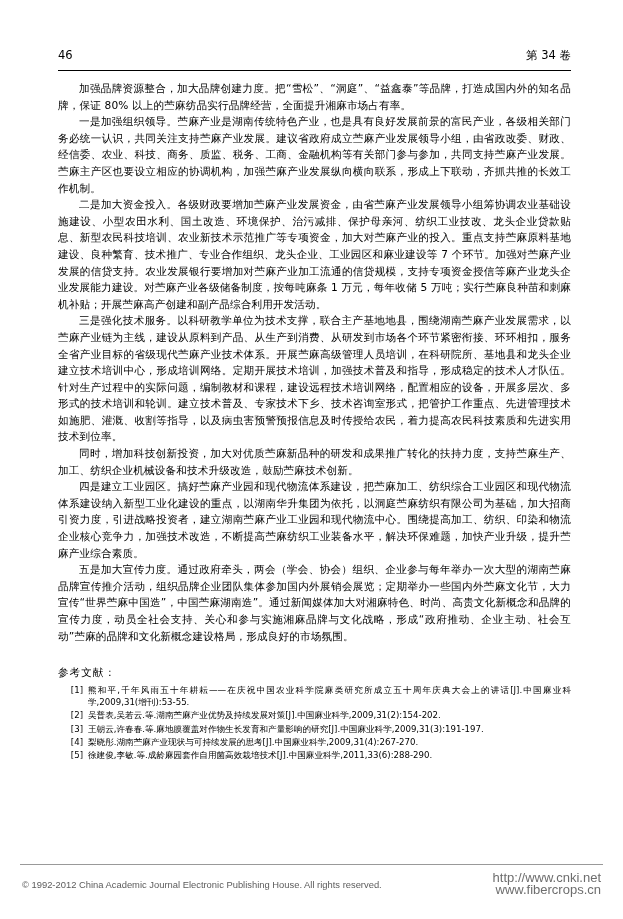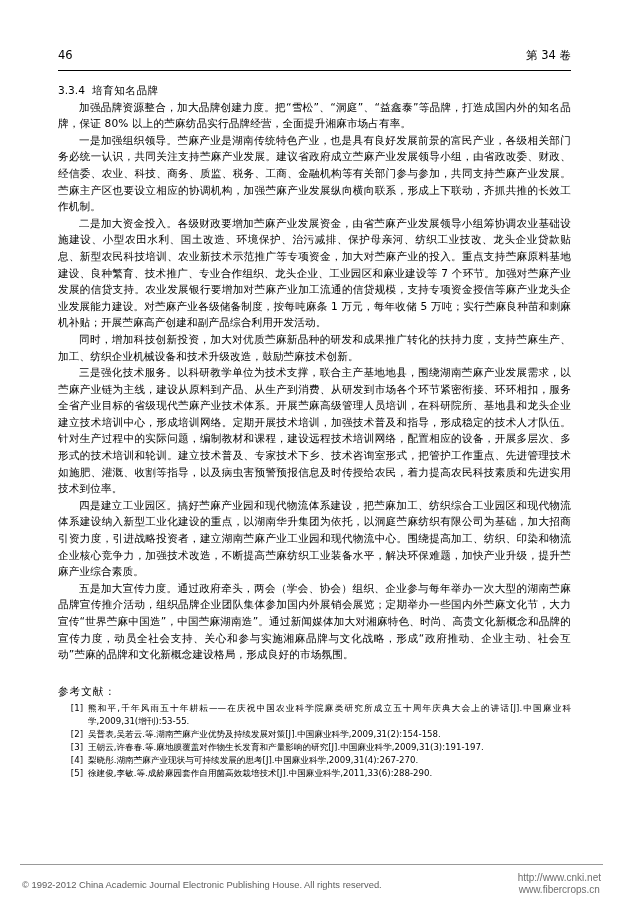--- a/index.html
+++ b/index.html
@@ -108,62 +108,59 @@
     height: 34px;
     display: flex;
     align-items: center;
     justify-content: space-between;
     font-size: 9.4px;
     color: #5b5b5b;
     font-family: "Liberation Sans", sans-serif;
   }
   .footer .f-left { white-space: nowrap; }
   .footer .f-right {
-    text-align: center;
+    text-align: right;
     line-height: 12px;
-    font-size: 10px;
+    font-size: 13px;
     color: #7a7a7a;
   }
   .footer .f-right .l1 { color: #6d6d6d; }
   .footer .f-right .l2 { color: #6d6d6d; }
 </style>
 </head>
 <body>
 
 <div class="page">
 
   <div class="header">
     <div class="h-left">46</div>
     <div class="h-right">第 34 卷</div>
   </div>
   <div class="header-rule"></div>
 
   <div class="content">
 
-    <div class="sec">
-      <span class="num">3.3.4</span><span class="ttl">培育知名品牌</span>
-    </div>
     <p class="para">加强品牌资源整合，加大品牌创建力度。把“雪松”、“洞庭”、“益鑫泰”等品牌，打造成国内外的知名品牌，保证 80% 以上的苎麻纺品实行品牌经营，全面提升湘麻市场占有率。</p>
 
     <p class="para">一是加强组织领导。苎麻产业是湖南传统特色产业，也是具有良好发展前景的富民产业，各级相关部门务必统一认识，共同关注支持苎麻产业发展。建议省政府成立苎麻产业发展领导小组，由省政改委、财政、经信委、农业、科技、商务、质监、税务、工商、金融机构等有关部门参与参加，共同支持苎麻产业发展。苎麻主产区也要设立相应的协调机构，加强苎麻产业发展纵向横向联系，形成上下联动，齐抓共推的长效工作机制。</p>
     <p class="para">二是加大资金投入。各级财政要增加苎麻产业发展资金，由省苎麻产业发展领导小组筹协调农业基础设施建设、小型农田水利、国土改造、环境保护、治污减排、保护母亲河、纺织工业技改、龙头企业贷款贴息、新型农民科技培训、农业新技术示范推广等专项资金，加大对苎麻产业的投入。重点支持苎麻原料基地建设、良种繁育、技术推广、专业合作组织、龙头企业、工业园区和麻业建设等 7 个环节。加强对苎麻产业发展的信贷支持。农业发展银行要增加对苎麻产业加工流通的信贷规模，支持专项资金授信等麻产业龙头企业发展能力建设。对苎麻产业各级储备制度，按每吨麻条 1 万元，每年收储 5 万吨；实行苎麻良种苗和刺麻机补贴；开展苎麻高产创建和副产品综合利用开发活动。</p>
+    <p class="para">三是强化技术服务。以科研教学单位为技术支撑，联合主产基地地县，围绕湖南苎麻产业发展需求，以苎麻产业链为主线，建设从原料到产品、从生产到消费、从研发到市场各个环节紧密衔接、环环相扣，服务全省产业目标的省级现代苎麻产业技术体系。开展苎麻高级管理人员培训，在科研院所、基地县和龙头企业建立技术培训中心，形成培训网络。定期开展技术培训，加强技术普及和指导，形成稳定的技术人才队伍。针对生产过程中的实际问题，编制教材和课程，建设远程技术培训网络，配置相应的设备，开展多层次、多形式的技术培训和轮训。建立技术普及、专家技术下乡、技术咨询室形式，把管护工作重点、先进管理技术如施肥、灌溉、收割等指导，以及病虫害预警预报信息及时传授给农民，着力提高农民科技素质和先进实用技术到位率。</p>
     <p class="para">同时，增加科技创新投资，加大对优质苎麻新品种的研发和成果推广转化的扶持力度，支持苎麻生产、加工、纺织企业机械设备和技术升级改造，鼓励苎麻技术创新。</p>
-    <p class="para">三是强化技术服务。以科研教学单位为技术支撑，联合主产基地地县，围绕湖南苎麻产业发展需求，以苎麻产业链为主线，建设从原料到产品、从生产到消费、从研发到市场各个环节紧密衔接、环环相扣，服务全省产业目标的省级现代苎麻产业技术体系。开展苎麻高级管理人员培训，在科研院所、基地县和龙头企业建立技术培训中心，形成培训网络。定期开展技术培训，加强技术普及和指导，形成稳定的技术人才队伍。针对生产过程中的实际问题，编制教材和课程，建设远程技术培训网络，配置相应的设备，开展多层次、多形式的技术培训和轮训。建立技术普及、专家技术下乡、技术咨询室形式，把管护工作重点、先进管理技术如施肥、灌溉、收割等指导，以及病虫害预警预报信息及时传授给农民，着力提高农民科技素质和先进实用技术到位率。</p>
     <p class="para">四是建立工业园区。搞好苎麻产业园和现代物流体系建设，把苎麻加工、纺织综合工业园区和现代物流体系建设纳入新型工业化建设的重点，以湖南华升集团为依托，以洞庭苎麻纺织有限公司为基础，加大招商引资力度，引进战略投资者，建立湖南苎麻产业工业园和现代物流中心。围绕提高加工、纺织、印染和物流企业核心竞争力，加强技术改造，不断提高苎麻纺织工业装备水平，解决环保难题，加快产业升级，提升苎麻产业综合素质。</p>
     <p class="para">五是加大宣传力度。通过政府牵头，两会（学会、协会）组织、企业参与每年举办一次大型的湖南苎麻品牌宣传推介活动，组织品牌企业团队集体参加国内外展销会展览；定期举办一些国内外苎麻文化节，大力宣传“世界苎麻中国造”，中国苎麻湖南造”。通过新闻媒体加大对湘麻特色、时尚、高贵文化新概念和品牌的宣传力度，动员全社会支持、关心和参与实施湘麻品牌与文化战略，形成“政府推动、企业主动、社会互动”苎麻的品牌和文化新概念建设格局，形成良好的市场氛围。</p>
 
     <div class="refs-title">参考文献：</div>
     <div class="ref-list">
       <div class="ref-item">
         <div class="ref-no">[1]</div>
         <div class="ref-txt">熊和平,千年风雨五十年耕耘——在庆祝中国农业科学院麻类研究所成立五十周年庆典大会上的讲话[J].中国麻业科学,2009,31(增刊):53-55.</div>
       </div>
       <div class="ref-item">
         <div class="ref-no">[2]</div>
-        <div class="ref-txt">吴普表,吴若云.等.湖南苎麻产业优势及持续发展对策[J].中国麻业科学,2009,31(2):154-158.</div>
+        <div class="ref-txt">吴普表,吴若云.等.湖南苎麻产业优势及持续发展对策[J].中国麻业科学,2009,31(2):154-202.</div>
       </div>
       <div class="ref-item">
         <div class="ref-no">[3]</div>
         <div class="ref-txt">王朝云,许春春.等.麻地膜覆盖对作物生长发育和产量影响的研究[J].中国麻业科学,2009,31(3):191-197.</div>
       </div>
       <div class="ref-item">
         <div class="ref-no">[4]</div>
         <div class="ref-txt">梨晓彤.湖南苎麻产业现状与可持续发展的思考[J].中国麻业科学,2009,31(4):267-270.</div>
       </div>
       <div class="ref-item">

